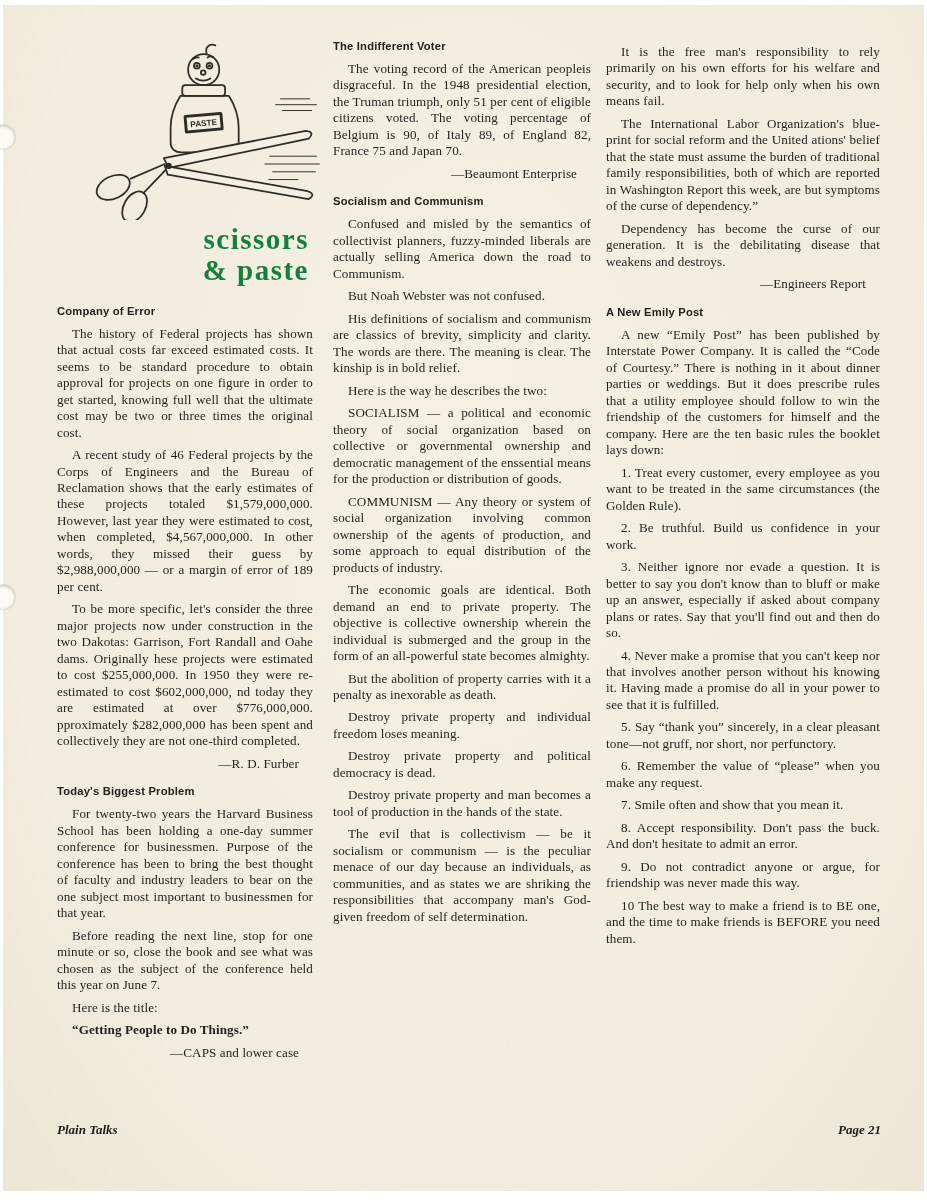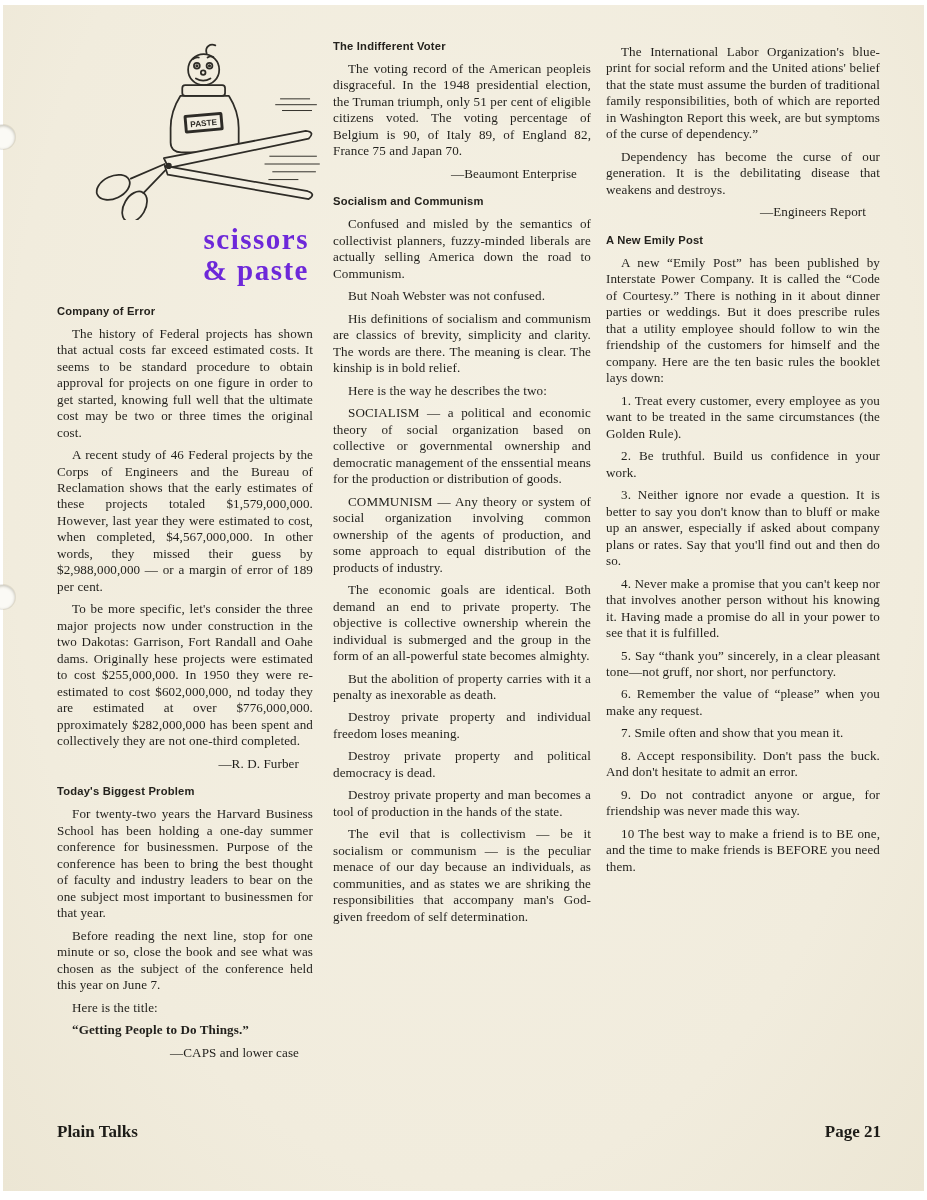--- a/index.html
+++ b/index.html
@@ -42,27 +42,27 @@
     padding-right:14px; margin:3px 0 10px 0 !important;
   }
   .bold-line { font-weight:bold; }
 
   .illus { position:relative; height:182px; overflow:visible; }
   .illus svg { position:absolute; left:-6px; top:0; }
 
   .col-title {
     text-align:right; padding-right:4px; margin:4px 0 18px 0;
     font-family:"Liberation Serif", serif; font-weight:bold;
-    font-size:29px; line-height:1.08; letter-spacing:1.5px; color:#6d28d9;
+    font-size:29px; line-height:1.08; letter-spacing:1.5px; color:#15803d;
   }
 
   .footer-left, .footer-right {
     position:absolute; top:1122px; color:#1d1c18;
-    font-family:"Liberation Serif", serif; font-weight:bold; 
-    font-size:17px;
+    font-family:"Liberation Serif", serif; font-weight:bold; font-style:italic;
+    font-size:13px;
   }
   .footer-left { left:57px; }
   .footer-right { right:46px;text-align:right; }
 </style>
 </head>
 <body>
 
 <div class="page">
   <div class="sheet"></div>
   <div class="hole hole-1"></div>
@@ -153,20 +153,21 @@
     <p>COMMUNISM — Any theory or system of social organization involving common ownership of the agents of production, and some approach to equal distribution of the products of industry.</p>
     <p>The economic goals are identical. Both demand an end to private property. The objective is collective ownership wherein the individual is submerged and the group in the form of an all-powerful state becomes almighty.</p>
     <p>But the abolition of property carries with it a penalty as inexorable as death.</p>
     <p>Destroy private property and individual freedom loses meaning.</p>
     <p>Destroy private property and political democracy is dead.</p>
     <p>Destroy private property and man becomes a tool of production in the hands of the state.</p>
     <p>The evil that is collectivism — be it socialism or communism — is the peculiar menace of our day because an individuals, as communities, and as states we are shriking the responsibilities that accompany man's God-given freedom of self determination.</p>
   </div>
 
   <div class="col col-right">
+    <p>It is the free man's responsibility to rely primarily on his own efforts for his welfare and security, and to look for help only when his own means fail.</p>
     <p>The International Labor Organization's blue-print for social reform and the United ations' belief that the state must assume the burden of traditional family responsibilities, both of which are reported in Washington Report this week, are but symptoms of the curse of dependency.”</p>
     <p>Dependency has become the curse of our generation. It is the debilitating disease that weakens and destroys.</p>
     <p class="attrib">—Engineers Report</p>
 
     <h3 class="sec-h">A New Emily Post</h3>
     <p>A new “Emily Post” has been published by Interstate Power Company. It is called the “Code of Courtesy.” There is nothing in it about dinner parties or weddings. But it does prescribe rules that a utility employee should follow to win the friendship of the customers for himself and the company. Here are the ten basic rules the booklet lays down:</p>
     <p>1. Treat every customer, every employee as you want to be treated in the same circumstances (the Golden Rule).</p>
     <p>2. Be truthful. Build us confidence in your work.</p>
     <p>3. Neither ignore nor evade a question. It is better to say you don't know than to bluff or make up an answer, especially if asked about company plans or rates. Say that you'll find out and then do so.</p>
     <p>4. Never make a promise that you can't keep nor that involves another person without his knowing it. Having made a promise do all in your power to see that it is fulfilled.</p>

